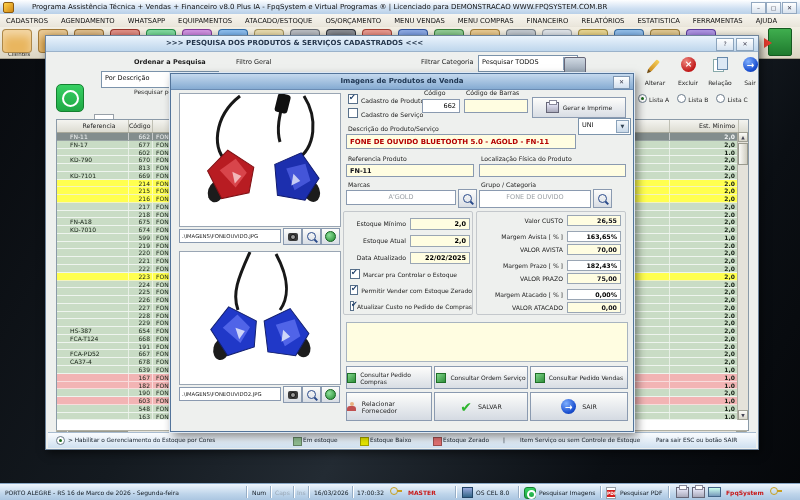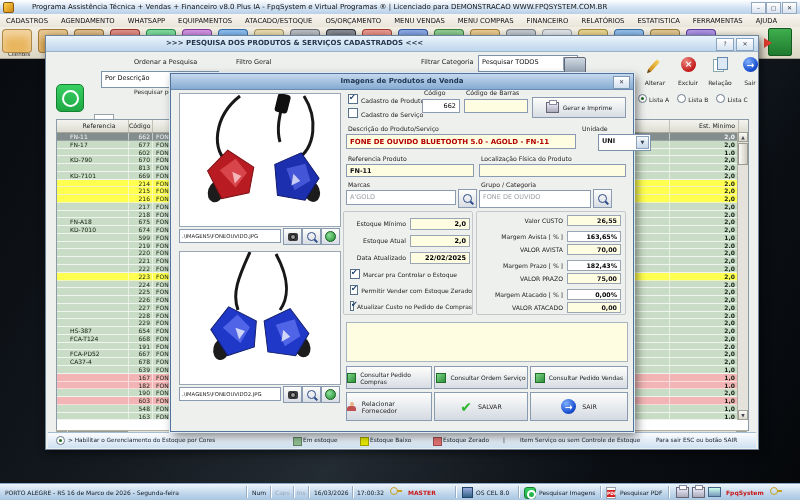--- a/index.html
+++ b/index.html
@@ -70,21 +70,21 @@
   .pathfld{position:absolute;left:8px;width:102px;height:14px;background:#fff;border:1px solid #8a9ab0;font-size:5.3px;line-height:13px;padding-left:2px;color:#222;white-space:nowrap;overflow:hidden;box-sizing:border-box;}
   .sqbtn{position:absolute;width:17px;height:15px;background:linear-gradient(#fdfdfb,#d8dde4);border:1px solid #8a9ab0;display:flex;align-items:center;justify-content:center;}
   .cam{width:10px;height:8px;background:#3a3a3a;border-radius:2px;position:relative;}
   .cam:after{content:"";position:absolute;left:2.5px;top:1.5px;width:4px;height:4px;border-radius:50%;background:#9a9a9a;border:1px solid #111;}
   .mag{width:7px;height:7px;border:1.6px solid #2a4a8a;border-radius:50%;position:relative;}
   .mag:after{content:"";position:absolute;width:4px;height:1.6px;background:#2a4a8a;transform:rotate(45deg);right:-3.4px;bottom:-1.4px;}
   .glob{width:9px;height:9px;border-radius:50%;background:radial-gradient(circle at 35% 35%,#8fe09a,#1f8a2f);border:1px solid #14601f;}
   .cb{display:inline-block;width:8px;height:8px;background:#fff;border:1px solid #58708a;vertical-align:-1px;margin-right:3px;position:relative;}
   .cb.ck:after{content:"✔";position:absolute;left:0px;top:-2px;font-size:8px;color:#20406a;}
   .mfld{position:absolute;border:1px solid #8a9ab0;font-size:6.5px;line-height:13px;padding:0 3px;box-sizing:border-box;white-space:nowrap;overflow:hidden;}
-  .yellow{background:#fffde1;} .white{background:#fff;}
+  .yellow{background:#fffde1;} .white{background:#fff;text-align:center;}
   .bold{font-weight:bold;color:#101018;}
   .gray{color:#9aa0a6;}
   .redtxt{color:#b40000;font-weight:bold;font-size:7px;}
   .rlbl{font-size:6.2px;color:#1c1c1c;white-space:nowrap;}
   .grpbox{position:absolute;border:1px solid #c4c8cc;border-radius:2px;}
   .erow{display:flex;align-items:center;height:17px;}
   .erow .el{width:60px;text-align:right;font-size:6.2px;color:#1c1c1c;padding-right:4px;}
   .erow .ev{width:60px;height:12px;background:#fffde1;border:1px solid #9aa6b4;font-size:6.5px;font-weight:bold;text-align:right;line-height:11px;padding-right:3px;box-sizing:border-box;}
   .frow{display:flex;align-items:center;height:16px;padding-left:4px;font-size:6px;color:#1c1c1c;white-space:nowrap;}
   .vrow{display:flex;align-items:center;height:12.5px;}
@@ -181,21 +181,21 @@
   <div class="abs" id="win">
     <div class="abs" id="wintitle">
       <span class="wtxt">&gt;&gt;&gt; PESQUISA DOS PRODUTOS &amp; SERVIÇOS CADASTRADOS &lt;&lt;&lt;</span>
       <span class="wtbtn" style="right:24px;">?</span>
       <span class="wtbtn" style="right:4px;">✕</span>
     </div>
 
     <div class="abs wa" style="left:10px;top:48px;width:26px;height:26px;"></div>
     <div class="abs pdfico" style="left:48px;top:50px;width:18px;height:23px;"></div>
 
-    <span class="abs lbl" style="left:88px;top:22px;">Ordenar a Pesquisa</span>
+    <span class="abs lbl" style="left:88px;top:22px;font-weight:bold;">Ordenar a Pesquisa</span>
     <div class="abs combo" style="left:55px;top:35px;width:113px;height:15px;">Por Descrição</div>
     <span class="abs lbl" style="left:190px;top:22px;">Filtro Geral</span>
     <span class="abs lbl" style="left:375px;top:22px;">Filtrar Categoria</span>
     <div class="abs combo" style="left:432px;top:19px;width:95px;height:15px;">Pesquisar TODOS</div>
     <span class="abs lbl" style="left:88px;top:52px;font-size:6px;">Pesquisar por Desc</span>
 
     <div class="abs" style="left:518px;top:21px;width:20px;height:18px;background:linear-gradient(#cfd8e2,#8a98a8);border:1px solid #667;border-radius:2px;"></div>
     <div class="abs pages" style="left:552px;top:21px;"></div>
 
     <div class="abs actico" style="left:598px;top:21px;">
@@ -592,21 +592,21 @@
     <span class="abs rlbl" style="left:295px;top:15px;">Código de Barras</span>
     <div class="mfld yellow" style="left:293px;top:25px;width:64px;height:14px;"></div>
     <div class="consbtn" style="left:361px;top:23px;width:92px;height:19px;">
         <span class="printer"></span>
         <span>Gerar e Imprime</span>
       </div>
 
     <span class="abs rlbl" style="left:177px;top:51px;">Descrição do Produto/Serviço</span>
     <div class="mfld yellow redtxt" style="left:175px;top:60px;width:230px;height:15px;line-height:14px;">FONE DE OUVIDO BLUETOOTH 5.0 - AGOLD - FN-11</div>
     <span class="abs rlbl" style="left:411px;top:51px;">Unidade</span>
-    <div class="abs combo" style="left:407px;top:60px;width:48px;height:15px;font-weight:bold;margin-left:20px;">UNI</div>
+    <div class="abs combo" style="left:407px;top:44px;width:48px;height:15px;font-weight:normal;">UNI</div>
 
     <span class="abs rlbl" style="left:177px;top:81px;">Referencia Produto</span>
     <div class="mfld yellow bold" style="left:175px;top:90px;width:128px;height:13px;line-height:12px;">FN-11</div>
     <span class="abs rlbl" style="left:310px;top:81px;">Localização Física do Produto</span>
     <div class="mfld yellow" style="left:308px;top:90px;width:147px;height:13px;"></div>
 
     <span class="abs rlbl" style="left:177px;top:107px;">Marcas</span>
     <div class="mfld white gray" style="left:175px;top:116px;width:110px;height:15px;">A'GOLD</div>
     <div class="sqbtn" style="left:287px;top:115px;width:17px;height:17px;">
         <span class="mag"></span>

